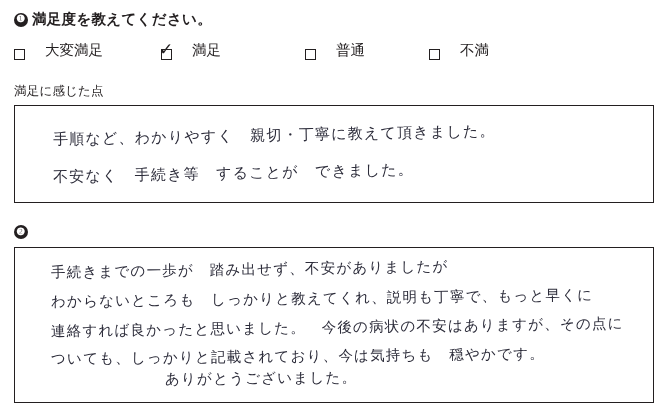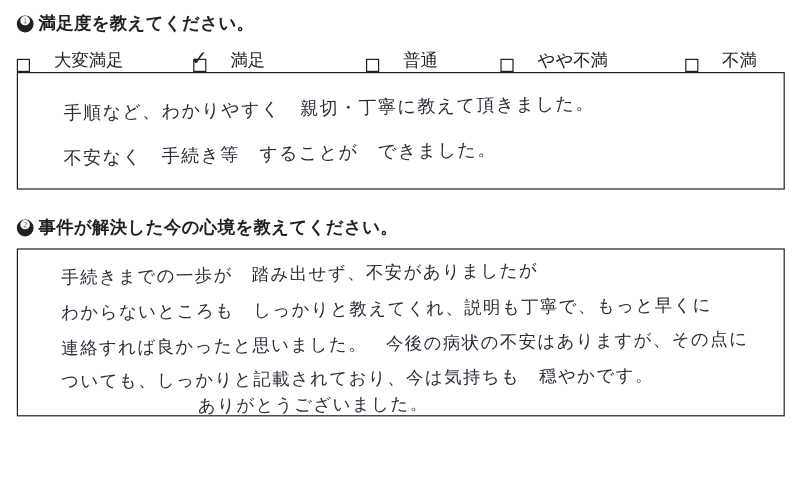--- a/index.html
+++ b/index.html
@@ -94,21 +94,21 @@
 
   
   .answer-box {
     border: 1px solid #231f20;
     box-sizing: border-box;
     position: relative;
     background: #ffffff;
     overflow: hidden;
   }
   .answer-box.box1 { height: 98px; }
-  .answer-box.box2 { height: 140px; }
+  .answer-box.box2 { height: 156px; }
 
   .q2-row { margin-top: 22px; }
   .box2-wrap { margin-top: 8px; }
 
   
   .hw {
     position: absolute;
     font-family: "DejaVu Sans", sans-serif;
     color: #2c2c3a;
     white-space: nowrap;
@@ -150,44 +150,38 @@
       <span>満足</span>
     </label>
 
     <label class="choice c2">
       <span class="box">
         <span class="tick"></span>
       </span>
       <span>普通</span>
     </label>
 
-    <label class="choice c3">
-      <span class="box">
-        <span class="tick"></span>
-      </span>
-      <span>やや不満</span>
-    </label>
 
     <label class="choice c4">
       <span class="box">
         <span class="tick"></span>
       </span>
       <span>不満</span>
     </label>
   </div>
 
+  <div class="sub-label">満足に感じた点</div>
 
   <div class="answer-box box1">
     <div class="hw l1">手順など、わかりやすく　親切・丁寧に教えて頂きました。</div>
     <div class="hw l2">不安なく　手続き等　することが　できました。</div>
   </div>
 
   <div class="q-row q2-row">
     <span class="q-num">❷</span>
-    <span>事件が解決した今の心境を教えてください。</span>
   </div>
 
   <div class="box2-wrap">
     <div class="answer-box box2">
       <div class="hw m1">手続きまでの一歩が　踏み出せず、不安がありましたが</div>
       <div class="hw m2">わからないところも　しっかりと教えてくれ、説明も丁寧で、もっと早くに</div>
       <div class="hw m3">連絡すれば良かったと思いました。　今後の病状の不安はありますが、その点に</div>
       <div class="hw m4">ついても、しっかりと記載されており、今は気持ちも　穏やかです。</div>
       <div class="hw m5">ありがとうございました。</div>
     </div>

